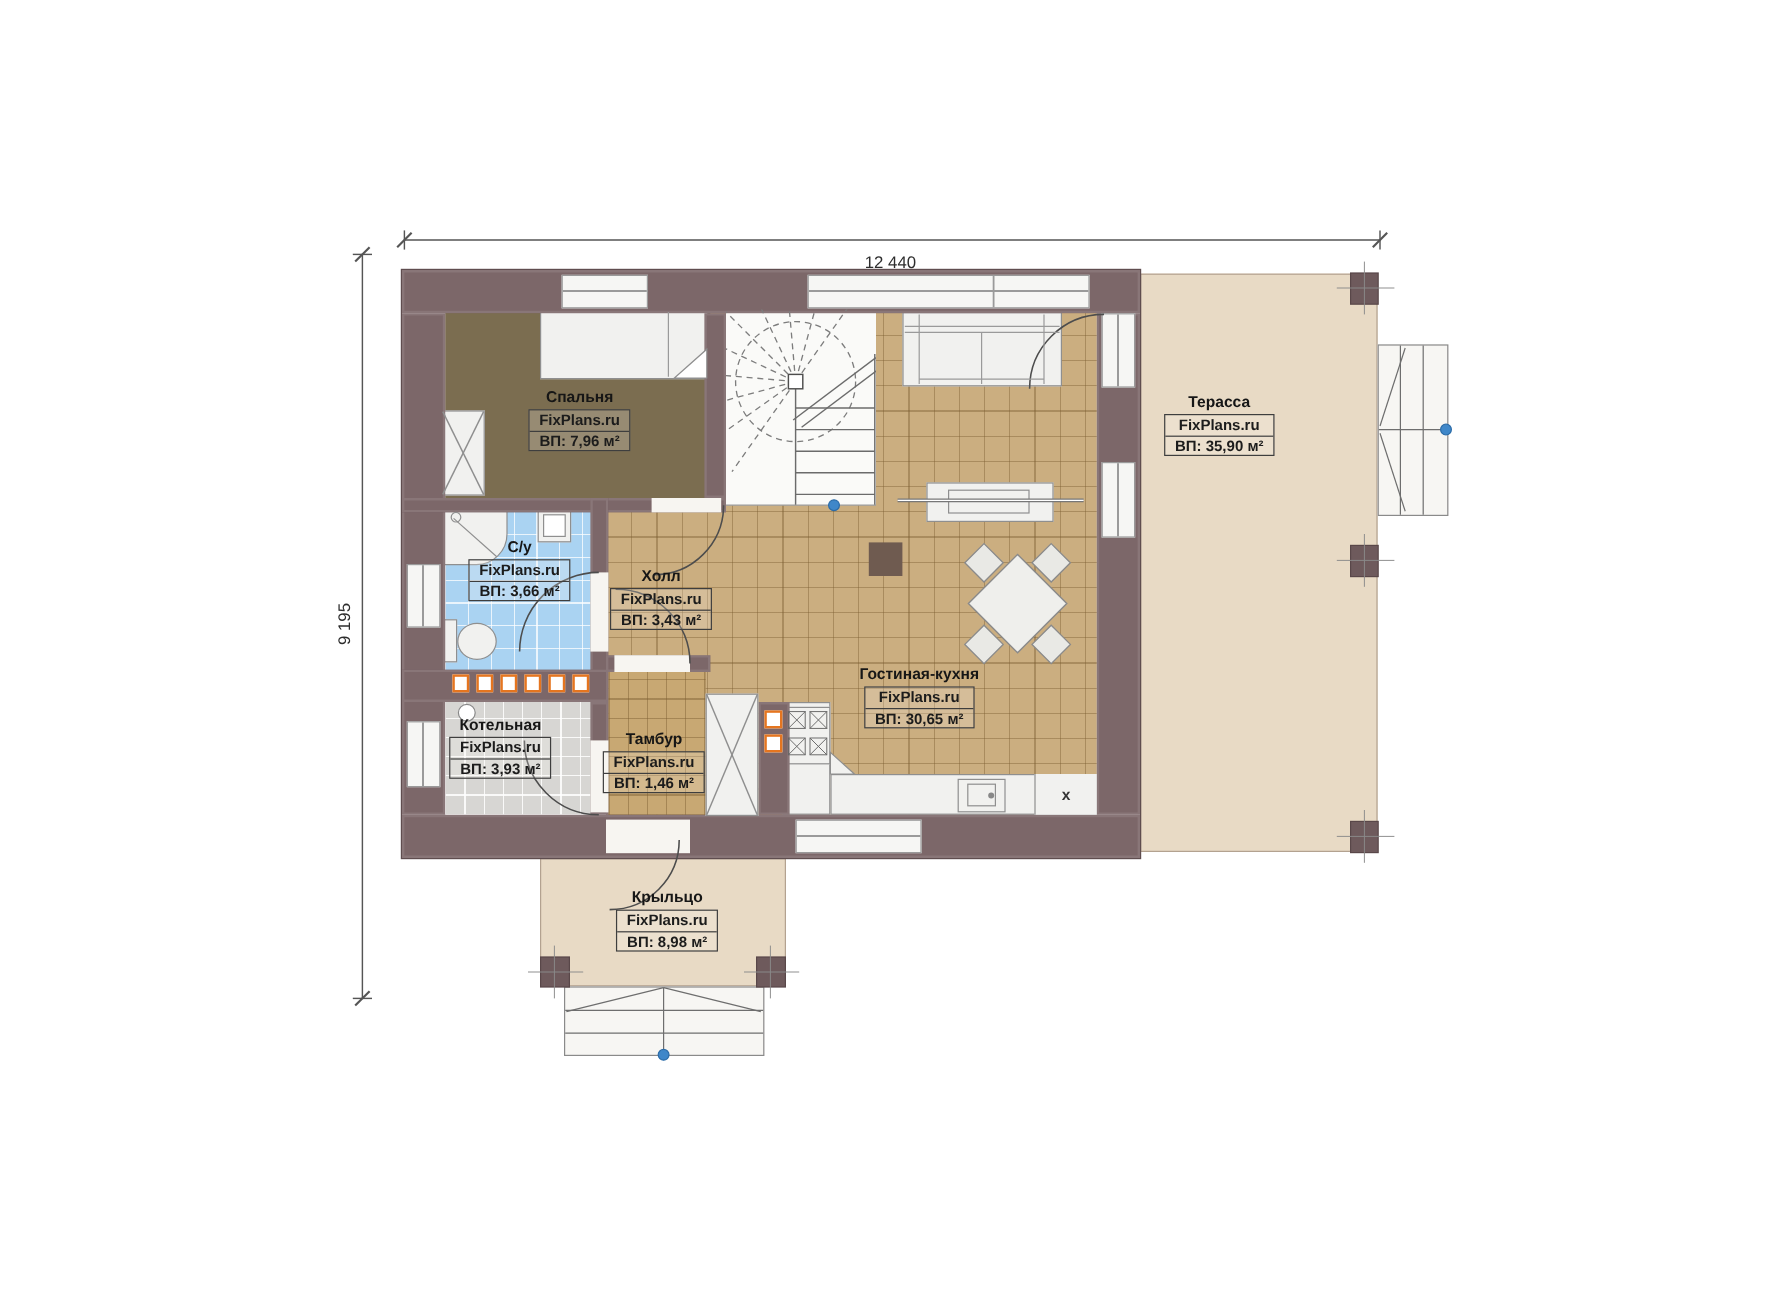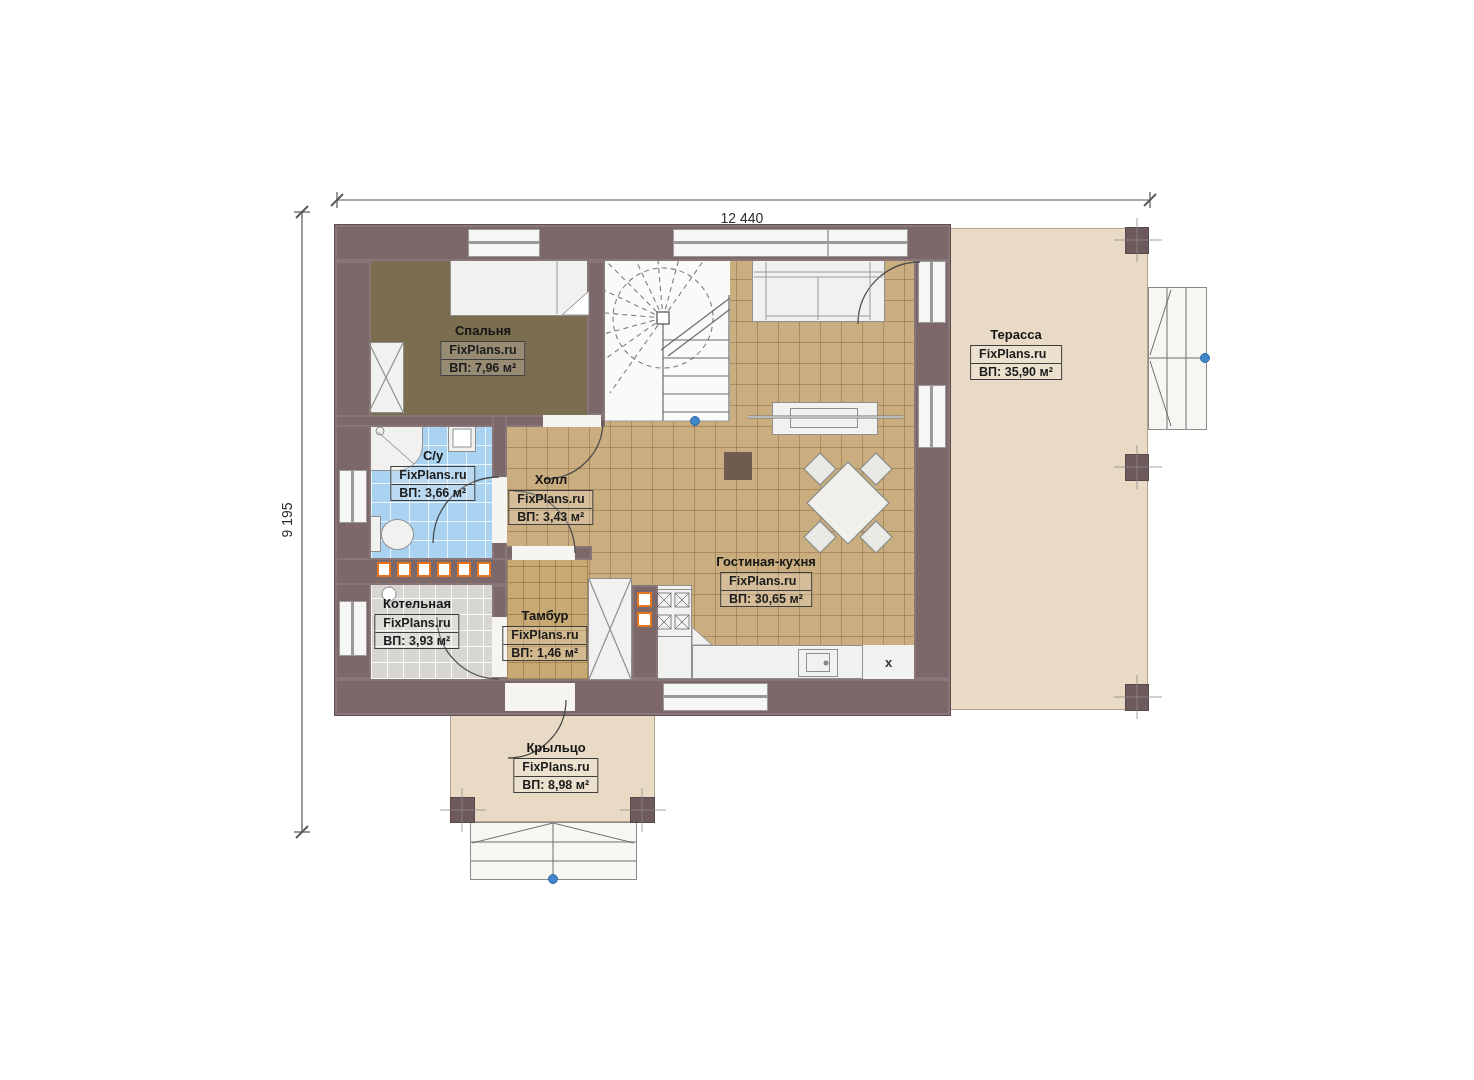--- a/index.html
+++ b/index.html
@@ -37,21 +37,21 @@
   .furn{background:#f1f1ef;border:1px solid #8f8f8f;z-index:5;}
   .dark-sq{background:#6f5b50;z-index:4;}
   .rad{background:#ffffff;border:2px solid #e5751f;z-index:16;}
   .steps{background:#f7f6f3;border:1px solid #8a8a8a;z-index:2;}
 
   
   .room-label{position:absolute;display:flex;flex-direction:column;align-items:center;
               transform:translateX(-50%);z-index:40;color:#161616;}
   .rl-name{font-size:13px;font-weight:bold;white-space:nowrap;margin-bottom:3px;}
   .rl-box{border:1px solid #3e3e3e;background:rgba(250,248,242,.22);font-size:12.5px;
-          font-weight:bold;text-align:left;white-space:nowrap;color:#1c1c1c;}
+          font-weight:bold;text-align:center;white-space:nowrap;color:#1c1c1c;}
   .rl-brand{padding:1px 8px 2px;border-bottom:1px solid #3e3e3e;}
   .rl-area{padding:1px 8px 0;}
   .dim-label{position:absolute;font-size:14px;color:#2d2d2d;z-index:40;white-space:nowrap;}
   .fridge-x{z-index:15;display:flex;align-items:center;justify-content:center;
             font-size:13px;font-weight:bold;color:#333;background:#f1f1ef;border-left:1px solid #8f8f8f;}
   .overlay{position:absolute;left:0;top:0;z-index:35;pointer-events:none;}
 </style>
 </head>
 <body>
 

